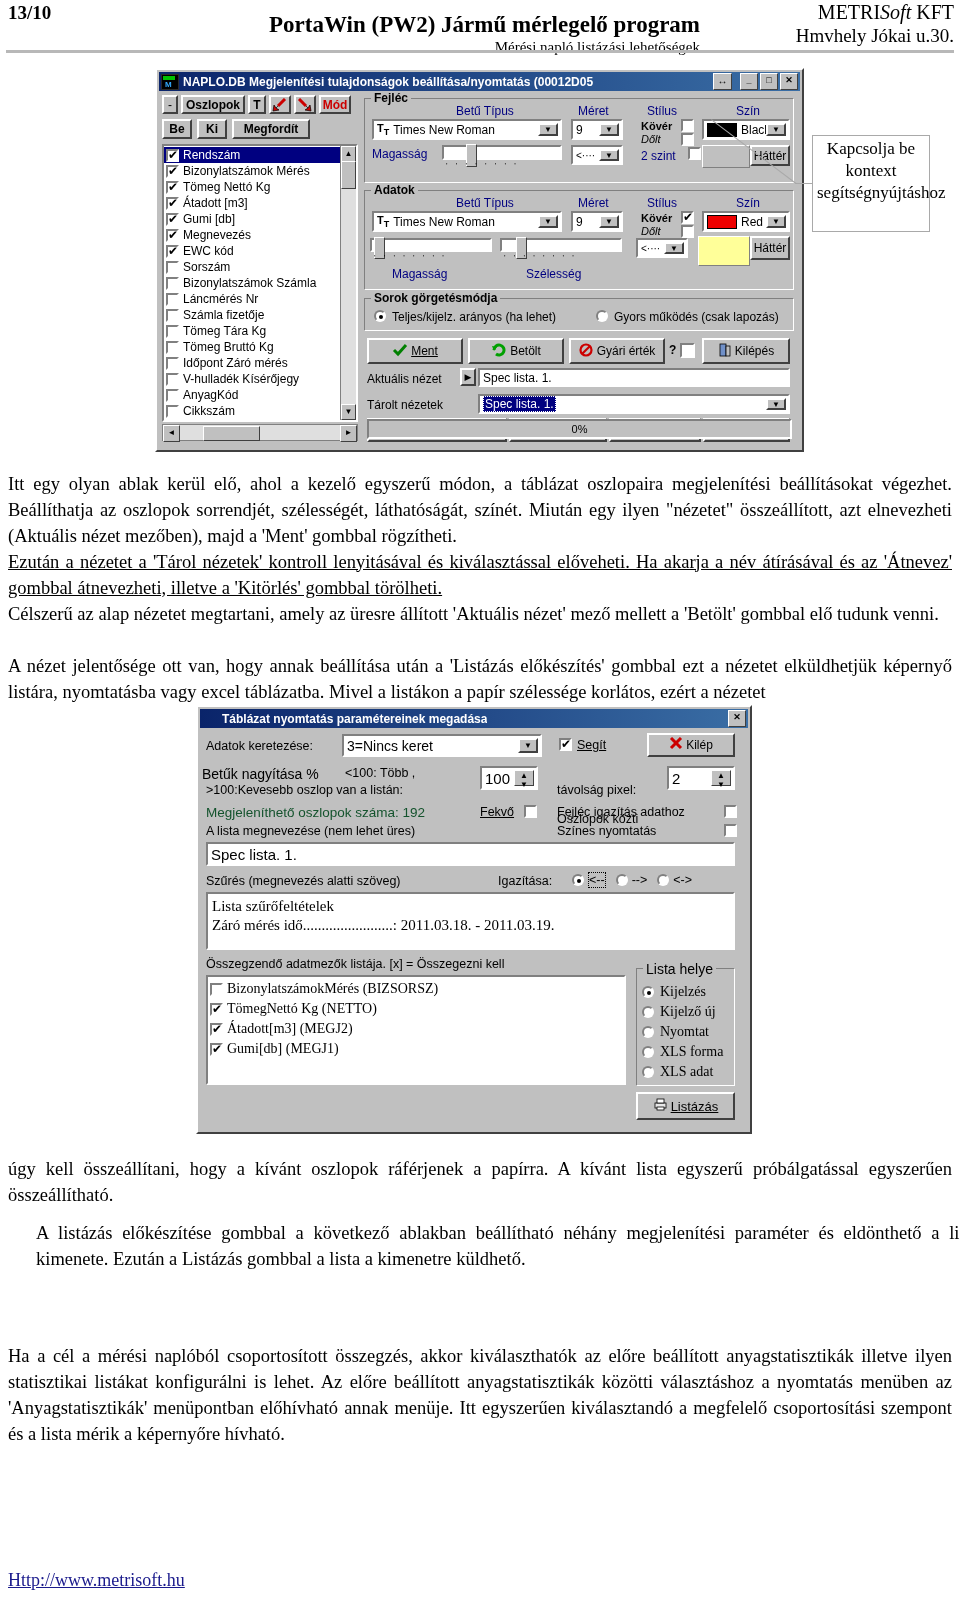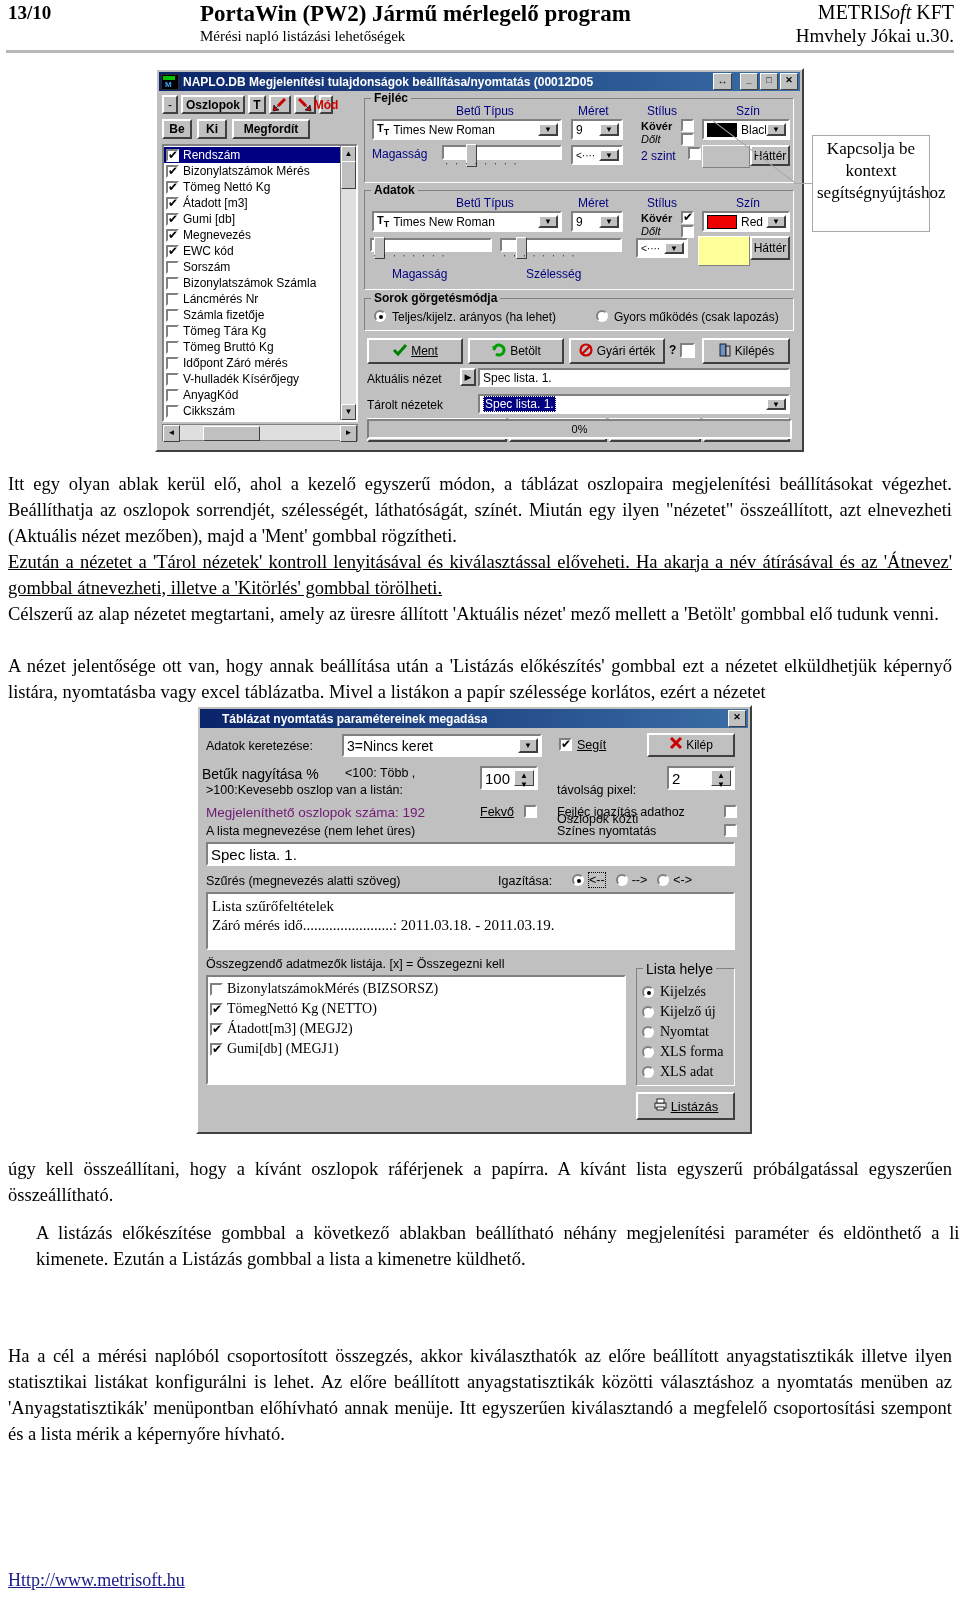--- a/index.html
+++ b/index.html
@@ -9,21 +9,21 @@
     font-family:"Liberation Serif", serif;
     color:#000;
     position:relative;
     overflow:hidden;
   }
   .page{ position:relative; width:960px; height:1604px; }
 
   
   .doc-header{ position:absolute; left:0; top:0; width:960px; height:52px; }
   .hdr-page-no{ position:absolute; left:8px; top:2px; font-weight:bold; font-size:19px; }
-  .hdr-center{ position:absolute; left:200px; top:1px; width:500px; text-align:left;font-family:Liberation Serif, serif; }
+  .hdr-center{ position:absolute; left:200px; top:12px; width:500px; text-align:right;font-family:Liberation Serif, serif; }
   .hdr-title{ font-weight:bold; font-size:23px; line-height:25px; white-space:nowrap;}
   .hdr-sub{ font-size:15px; line-height:20px; }
   .hdr-right{ position:absolute; right:6px; top:0px; text-align:right; }
   .hdr-company{ font-size:20px; line-height:25px; white-space:nowrap;}
   .hdr-company em{ font-style:italic; }
   .hdr-addr{ font-size:19px; line-height:22px; white-space:nowrap;}
   .hdr-rule{ position:absolute; left:6px; top:50px; width:948px; height:3px; background:#b8b8b8; }
 
   
   .win{ position:absolute; background:#c0c0c0;
@@ -156,21 +156,21 @@
               <path d="M13 1 L4 10 L2 7 L1 13 L7 12 L4 10" fill="#cc0000" stroke="#000" stroke-width="0.7"></path>
               <path d="M13 1 L6 8" stroke="#cc0000" stroke-width="3"></path>
             </svg>
         </div>
         <div class="btn" style="width:22px;height:19px;">
           <svg width="16" height="14" viewBox="0 0 16 14">
               <path d="M2 1 L11 10 L13 7 L14 13 L8 12 L11 10" fill="#cc0000" stroke="#000" stroke-width="0.7"></path>
               <path d="M2 1 L9 8" stroke="#cc0000" stroke-width="3"></path>
             </svg>
         </div>
-        <div class="btn b red" style="width:14px;height:19px;color:#cc0000;">Mód</div>
+        <div class="btn b red" style="width:32px;height:19px;color:#cc0000;">Mód</div>
       </div>
       <div style="position:absolute; left:0; top:24px; display:flex; gap:5px;">
         <div class="btn b" style="width:30px;height:20px;">Be</div>
         <div class="btn b" style="width:30px;height:20px;">Ki</div>
         <div class="btn b" style="width:78px;height:20px;">Megfordít</div>
       </div>
 
       <div class="listbox" style="left:0; top:49px; width:196px; height:278px;">
         <div id="col-list" style="position:absolute; left:0; top:1px; right:16px;">
             <div class="li sel">
@@ -468,21 +468,21 @@
         <span>100</span>
         <span class="spin">▲<br>▼</span>
       </div>
       <div class="lbl" style="left:355px; top:44px; font-size:12.5px;margin-top:36px;">Oszlopok közti</div>
       <div class="lbl" style="left:355px; top:51px; font-size:12.5px;">távolság pixel:</div>
       <div class="field" style="position:absolute; left:465px; top:34px; width:68px; height:24px; font-size:15px;">
         <span>2</span>
         <span class="spin">▲<br>▼</span>
       </div>
 
-      <div class="lbl" style="left:4px; top:73px; font-size:13.5px; color:#701a75;">Megjeleníthető oszlopok száma: 192</div>
+      <div class="lbl" style="left:4px; top:73px; font-size:13.5px; color:#14532d;">Megjeleníthető oszlopok száma: 192</div>
       <div class="lbl" style="left:278px; top:73px; font-size:12.5px; text-decoration:underline;">Fekvő</div>
       <div class="cbx" style="position:absolute; left:322px; top:73px;"></div>
       <div class="lbl" style="left:355px; top:73px; font-size:12.5px;">Fejléc igazítás adathoz</div>
       <div class="cbx" style="position:absolute; left:522px; top:73px;"></div>
       <div class="lbl" style="left:355px; top:92px; font-size:12.5px;">Színes nyomtatás</div>
       <div class="cbx" style="position:absolute; left:522px; top:92px;"></div>
 
       <div class="lbl" style="left:4px; top:92px; font-size:12.5px;">A lista megnevezése (nem lehet üres)</div>
       <div class="field" style="position:absolute; left:4px; top:110px; width:529px; height:24px; font-size:15px;">Spec lista. 1.</div>
 

